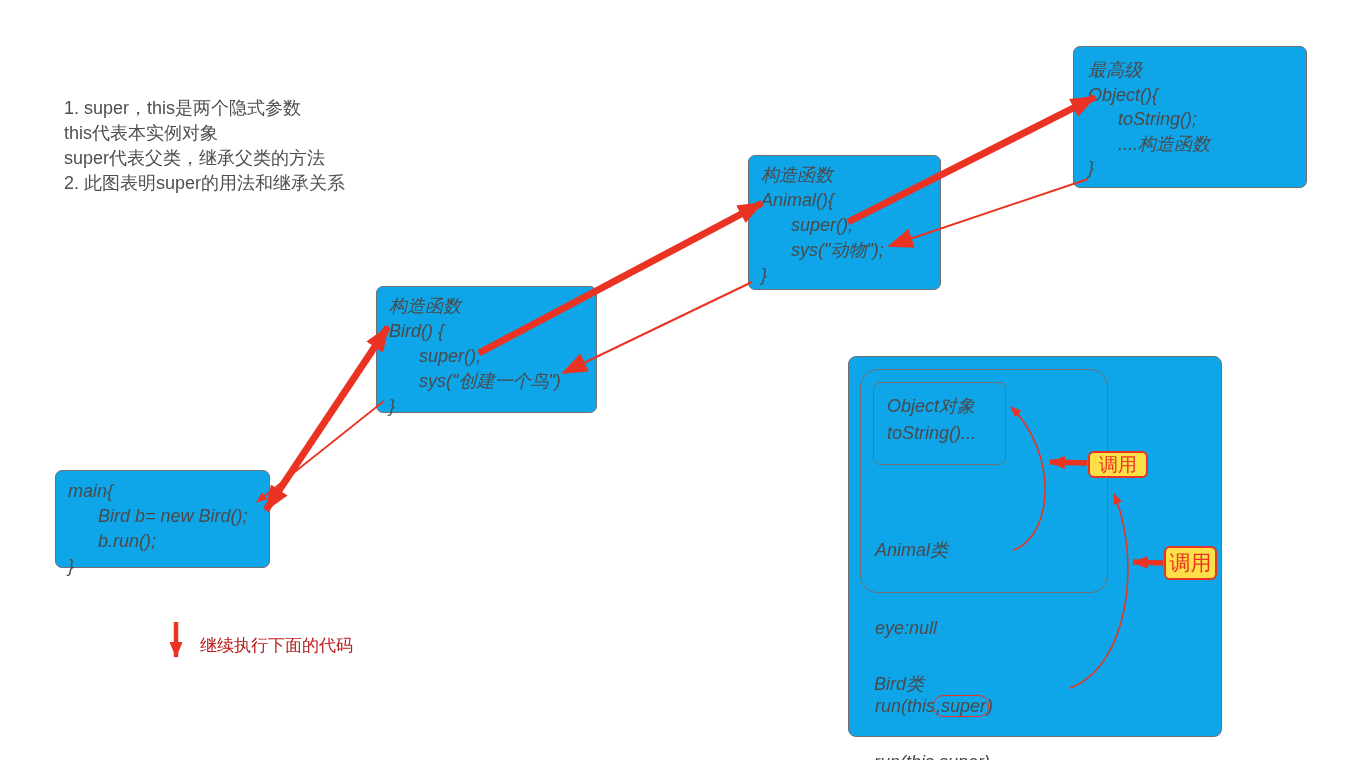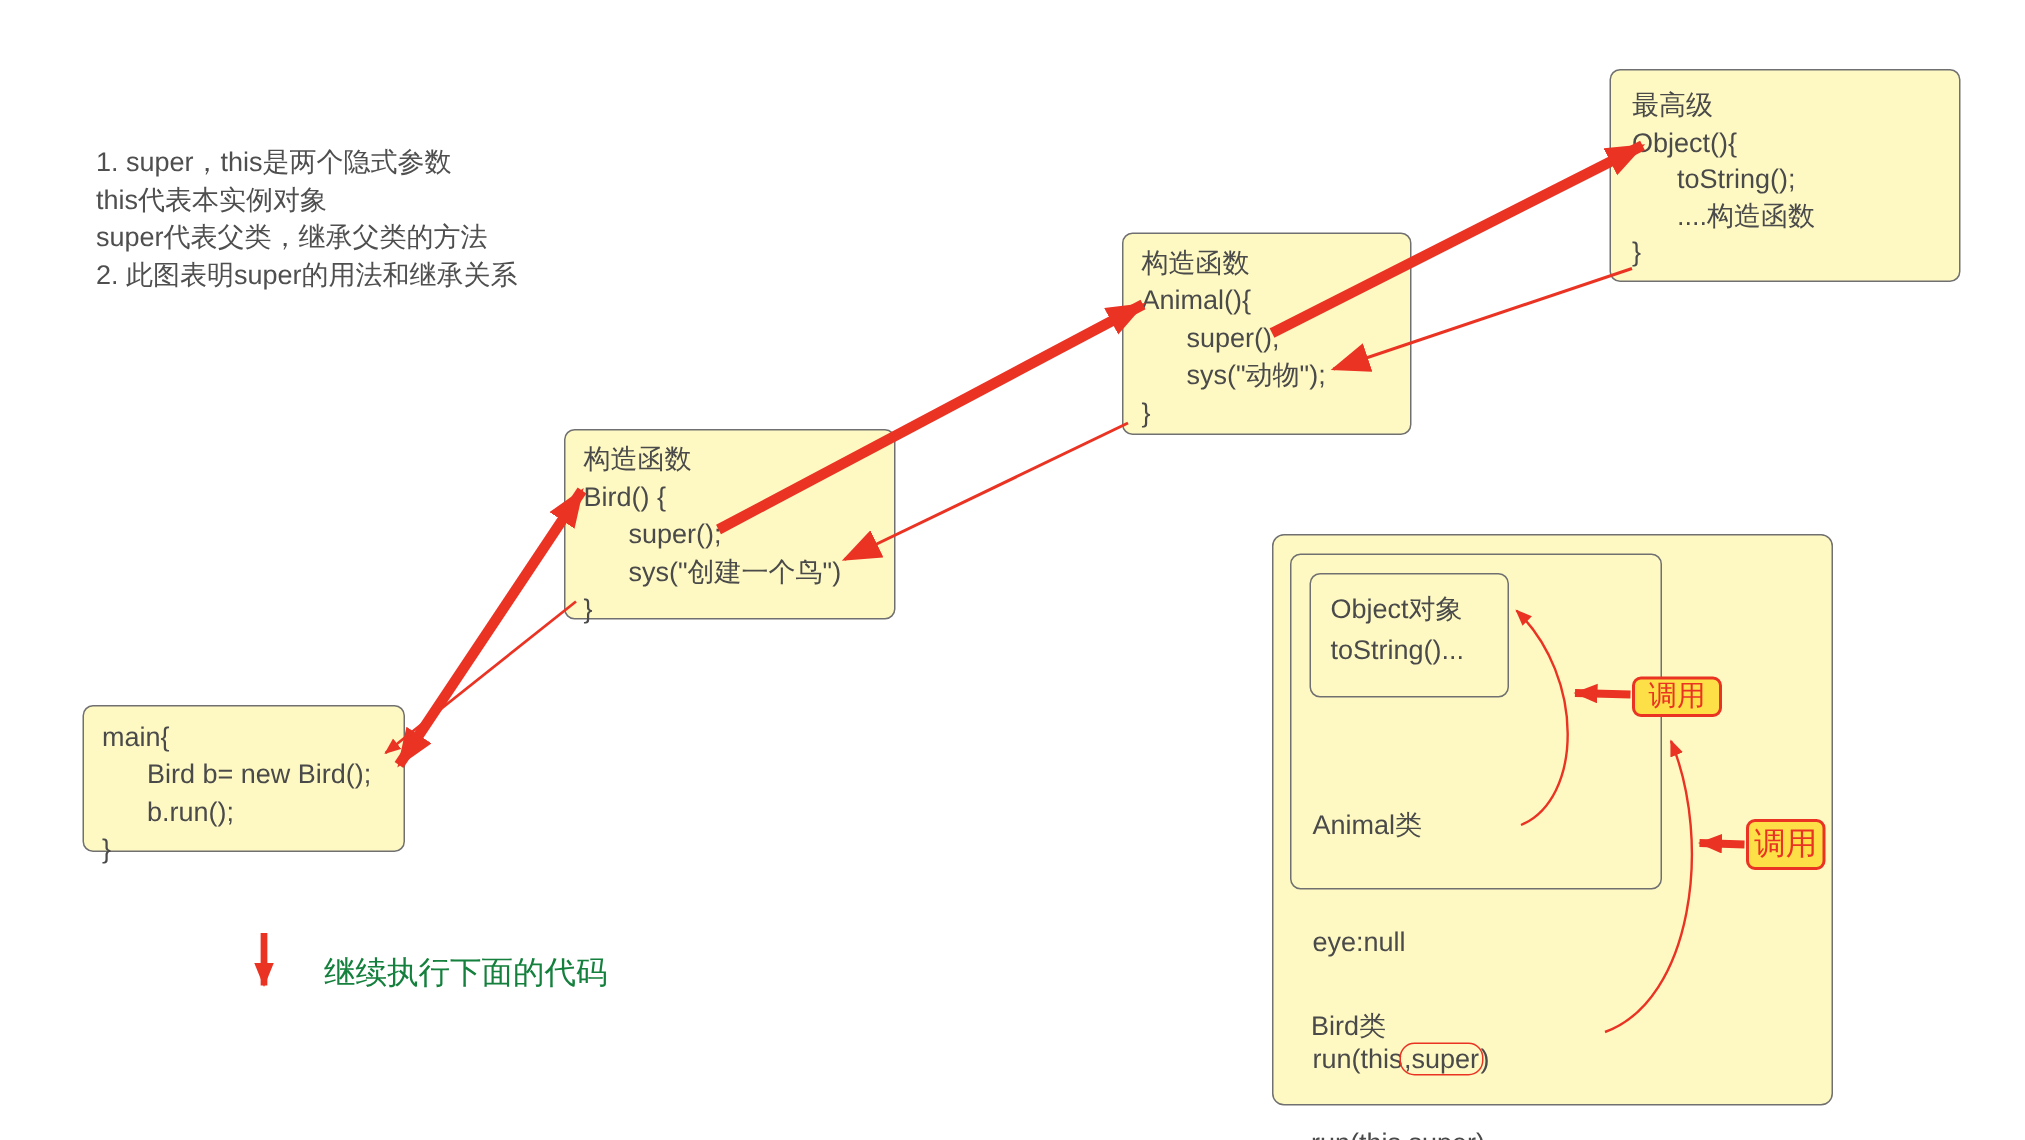--- a/index.html
+++ b/index.html
@@ -10,42 +10,43 @@
   *{box-sizing:border-box;}
   html,body{margin:0;padding:0;background:#fff;}
   body{font-family:"Liberation Sans","DejaVu Sans",sans-serif;color:var(--text);}
   .canvas{position:relative;width:1350px;height:760px;background:#fff;overflow:hidden;}
 
   
   .box{
     position:absolute;
     border:1.6px solid var(--box-border);
     border-radius:7px;
-    background:#fef9c3;
+    background:#0ea5e9;
     font-size:18px;
     line-height:25px;
     color:var(--text);
     z-index:2;
+    font-style:italic;
   }
   .cl{white-space:pre;}
   .ind{padding-left:30px;}
 
   
   .main-box   {left:55px;  top:470px; width:215px; height:98px; padding:8px 12px;}
   .bird-box   {left:376px; top:286px; width:221px; height:127px; padding:7px 12px;}
   .animal-box {left:748px; top:155px; width:193px; height:135px; padding:7px 12px;}
   .object-box {left:1073px;top:46px;  width:234px; height:142px; padding:11px 14px; line-height:24.5px;}
 
   
   .notes{position:absolute;left:64px;top:96px;font-size:18px;line-height:25px;color:#4f4f4f;z-index:2;}
-  .continue-caption{position:absolute;left:216px;top:634px;font-size:21px;color:#15803d;z-index:2;}
+  .continue-caption{position:absolute;left:200px;top:634px;font-size:17px;color:#b91c1c;z-index:2;}
 
   
   .outer-box{left:848px;top:356px;width:374px;height:381px;border-radius:8px;}
-  .inner-box{left:11px;top:12px;width:248px;height:224px;border-radius:7px;}
+  .inner-box{left:11px;top:12px;width:248px;height:224px;border-radius:18px;}
   .obj-box{left:12px;top:12px;width:133px;height:83px;padding:10px 0 0 13px;line-height:27px;border-radius:7px;}
   .mem-text{position:absolute;font-size:18px;line-height:26px;color:var(--text);white-space:pre;}
   .animal-text{left:14px;top:115px;}
   .bird-text{left:25px;top:262px;}
   .circ{
     border:1.6px solid var(--red);
     border-radius:10px;
     padding:0 2px;
     margin:0 -2px;
   }

